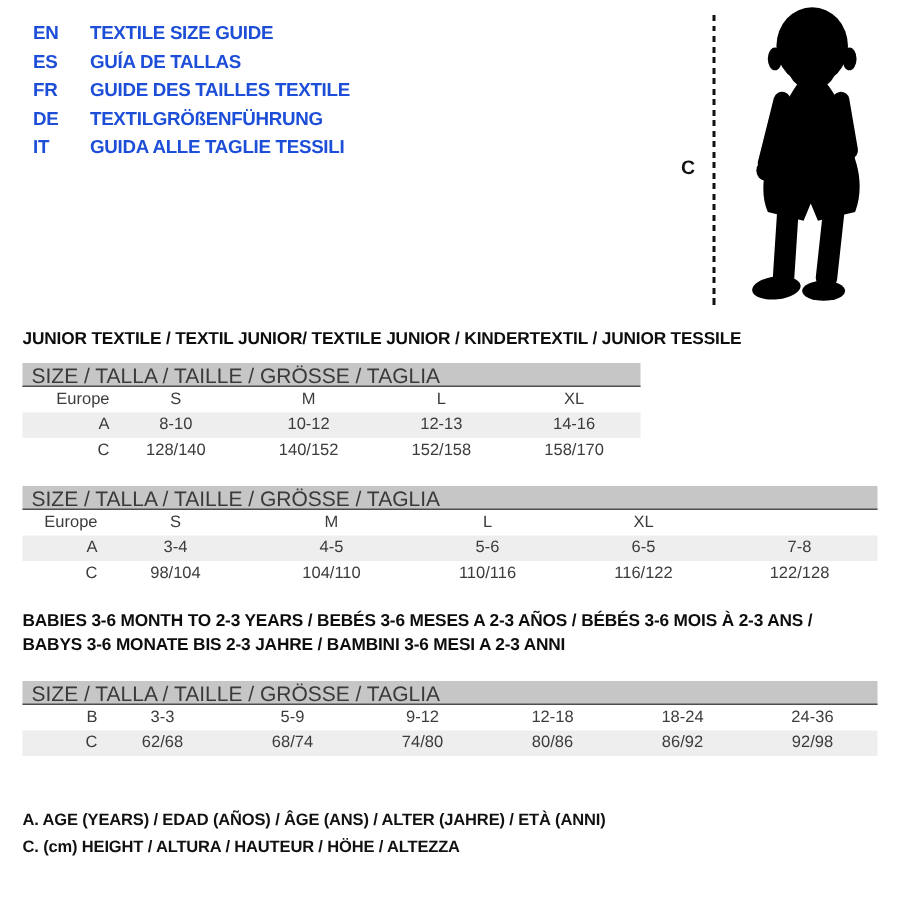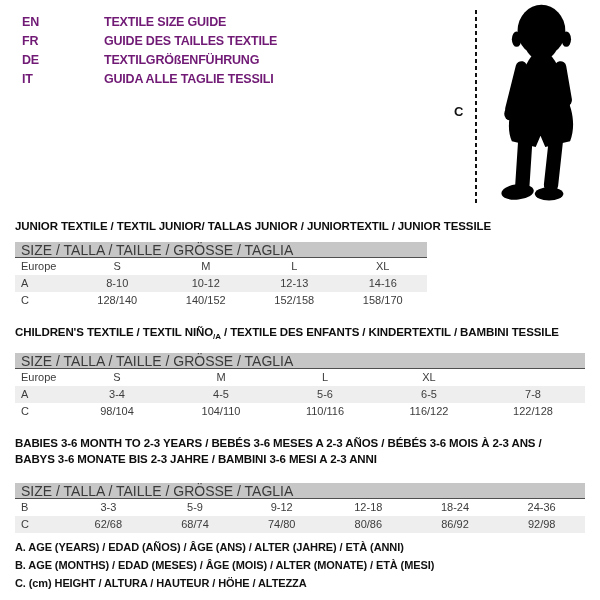--- a/index.html
+++ b/index.html
@@ -3,21 +3,21 @@
 <meta charset="utf-8">
 <style>
   html,body{margin:0;padding:0;}
   body{
     width:600px;height:600px;background:#fff;position:relative;overflow:hidden;
     font-family:"Liberation Sans", sans-serif;
     -webkit-font-smoothing:antialiased;
   }
   
   .languages{position:absolute;left:22px;top:13px;}
-  .lang-row{display:flex;line-height:19px;font-size:12.5px;font-weight:bold;color:#701a75;letter-spacing:-0.2px;gap:44px;}
+  .lang-row{display:flex;line-height:19px;font-size:12.5px;font-weight:bold;color:#1d4ed8;letter-spacing:-0.2px;}
   .lang-code{width:38px;flex:0 0 38px;}
   .lang-label{white-space:nowrap;}
   
   .figure-area{position:absolute;left:440px;top:0;width:160px;height:215px;}
   .height-line{
     position:absolute;left:35px;top:10px;width:2px;height:196px;
     background:repeating-linear-gradient(to bottom,#111 0 4px,transparent 4px 7px);
   }
   .measure-label{position:absolute;left:14px;top:104px;font-size:13px;font-weight:bold;color:#111;}
   .baby-svg{position:absolute;left:48px;top:2px;}
@@ -29,33 +29,37 @@
   .size-section + .size-section{margin-top:15px;}
   .size-section:nth-child(3) .section-title{margin-bottom:16px;}
   .size-table{}
   .table-header{
     height:16px;line-height:16px;padding-left:6px;box-sizing:border-box;
     background:var(--header-bg,#c6c6c6);color:#3a3a3a;font-size:14px;
     border-bottom:1px solid var(--rule,#4f4f4f);
   }
   .table-row{display:grid;height:17px;line-height:17px;font-size:11px;color:var(--cell-text,#3c3c3c);}
   .table-row.shaded{background:var(--shaded-bg,#eeeeee);}
-  .row-label{padding-left:6px;text-align:left;}
+  .row-label{padding-left:6px;text-align:right;}
   .cell{text-align:center;}
   
   .footnotes{position:absolute;left:15px;top:538px;}
   .footnote{font-size:11px;font-weight:bold;color:#111;line-height:18px;white-space:nowrap;letter-spacing:-0.1px;}
 </style>
 </head>
 <body>
 
 <div class="languages">
     <div class="lang-row">
       <span class="lang-code">EN</span>
       <span class="lang-label">TEXTILE SIZE GUIDE</span>
+    </div>
+    <div class="lang-row">
+      <span class="lang-code">ES</span>
+      <span class="lang-label">GUÍA DE TALLAS</span>
     </div>
     <div class="lang-row">
       <span class="lang-code">FR</span>
       <span class="lang-label">GUIDE DES TAILLES TEXTILE</span>
     </div>
     <div class="lang-row">
       <span class="lang-code">DE</span>
       <span class="lang-label">TEXTILGRÖßENFÜHRUNG</span>
     </div>
     <div class="lang-row">
@@ -85,21 +89,21 @@
       <line x1="82" y1="103" x2="79" y2="118" stroke-width="9"></line>
       <line x1="39" y1="146" x2="36" y2="192" stroke-width="15"></line>
       <line x1="71" y1="146" x2="66" y2="192" stroke-width="15"></line>
     </g>
   </svg>
 </div>
 
 <div class="content">
     <section class="size-section">
       <div class="section-title">
-        <div class="title-line"><span>JUNIOR TEXTILE / TEXTIL JUNIOR/ TALLAS JUNIOR / JUNIORTEXTIL / JUNIOR TESSILE</span></div>
+        <div class="title-line"><span>JUNIOR TEXTILE / TEXTIL JUNIOR/ TEXTILE JUNIOR / KINDERTEXTIL / JUNIOR TESSILE</span></div>
       </div>
       <div class="size-table" style="width: 412px;">
         <div class="table-header">SIZE / TALLA / TAILLE / GRÖSSE / TAGLIA</div>
         <div class="table-row" style="grid-template-columns: 58px repeat(4, 1fr);">
           <span class="row-label">Europe</span>
           <span class="cell">S</span>
           <span class="cell">M</span>
           <span class="cell">L</span>
           <span class="cell">XL</span>
         </div>
@@ -113,23 +117,20 @@
         <div class="table-row" style="grid-template-columns: 58px repeat(4, 1fr);">
           <span class="row-label">C</span>
           <span class="cell">128/140</span>
           <span class="cell">140/152</span>
           <span class="cell">152/158</span>
           <span class="cell">158/170</span>
         </div>
       </div>
     </section>
     <section class="size-section">
-      <div class="section-title">
-        <div class="title-line"><span>CHILDREN'S TEXTILE / TEXTIL NIÑO</span><span class="sub">/A</span><span> / TEXTILE DES ENFANTS / KINDERTEXTIL / BAMBINI TESSILE</span></div>
-      </div>
       <div class="size-table" style="width: 570px;">
         <div class="table-header">SIZE / TALLA / TAILLE / GRÖSSE / TAGLIA</div>
         <div class="table-row" style="grid-template-columns: 50px repeat(5, 1fr);">
           <span class="row-label">Europe</span>
           <span class="cell">S</span>
           <span class="cell">M</span>
           <span class="cell">L</span>
           <span class="cell">XL</span>
         </div>
         <div class="table-row shaded" style="grid-template-columns: 50px repeat(5, 1fr);">
@@ -174,15 +175,14 @@
           <span class="cell">80/86</span>
           <span class="cell">86/92</span>
           <span class="cell">92/98</span>
         </div>
       </div>
     </section>
   </div>
 
 <div class="footnotes">
     <div class="footnote">A. AGE (YEARS) / EDAD (AÑOS) / ÂGE (ANS) / ALTER (JAHRE) / ETÀ (ANNI)</div>
-    <div class="footnote">B. AGE (MONTHS) / EDAD (MESES) / ÂGE (MOIS) / ALTER (MONATE) / ETÀ (MESI)</div>
     <div class="footnote">C. (cm) HEIGHT / ALTURA / HAUTEUR / HÖHE / ALTEZZA</div>
   </div>
 
 </body></html>

